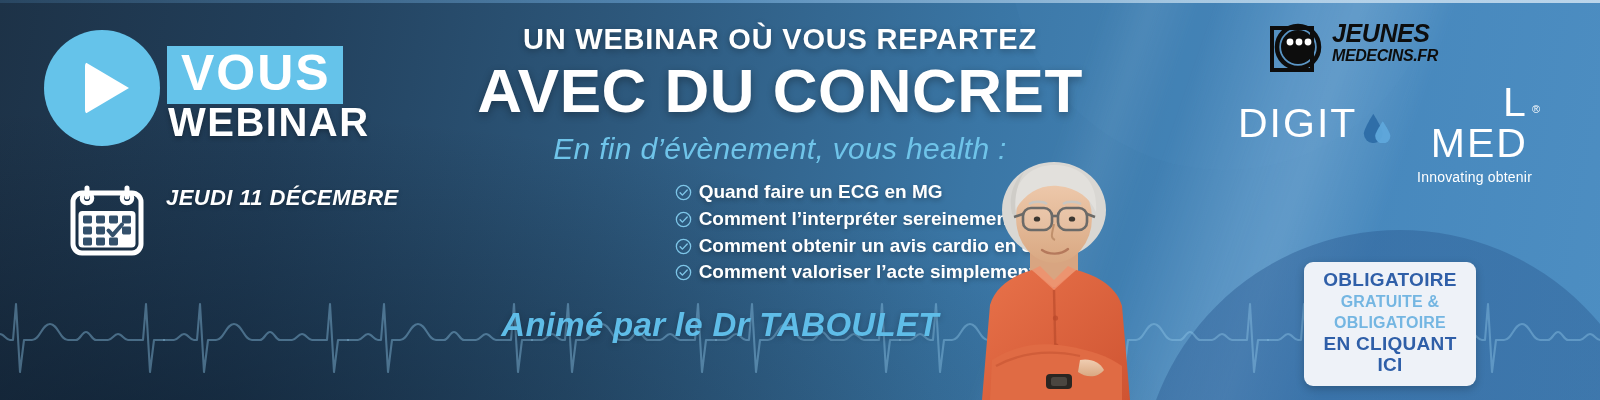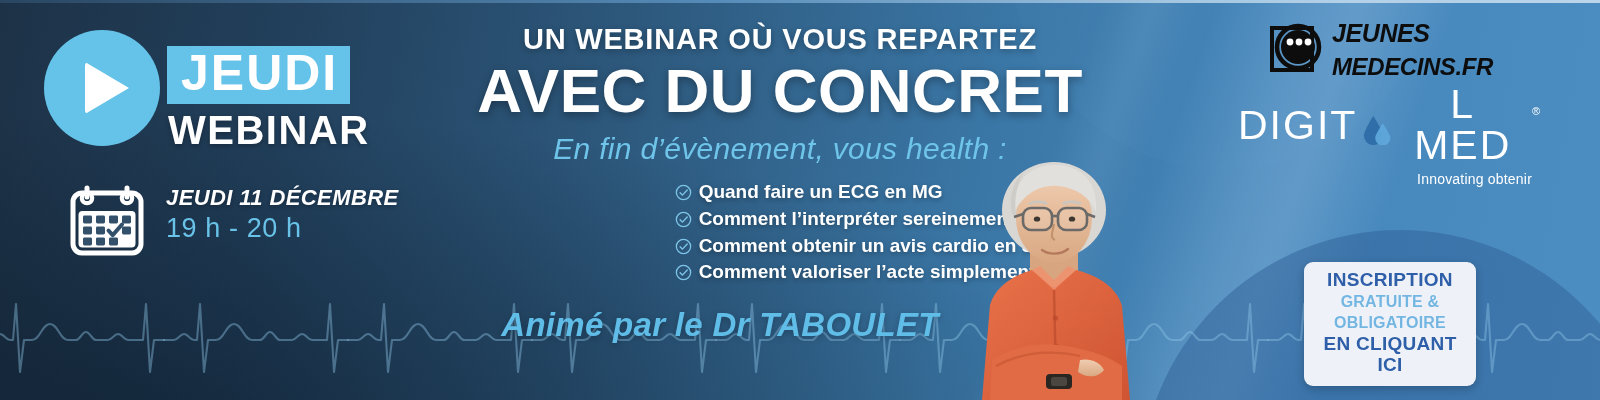--- a/index.html
+++ b/index.html
@@ -31,21 +31,21 @@
 
   
   .live-block{position:absolute;left:44px;top:28px;width:340px;height:120px;}
   .play-circle{position:absolute;left:0;top:2px;width:116px;height:116px;border-radius:50%;
     background:#65c3ea;display:flex;align-items:center;justify-content:center;}
   .play-tri{width:0;height:0;margin-left:10px;
     border-top:26px solid transparent;border-bottom:26px solid transparent;border-left:44px solid #fff;
     border-radius:4px;}
   .live-tag{position:absolute;left:123px;top:18px;background:#65c3ea;padding:2px 12px 5px 14px;}
   .live-tag span{font-size:50px;font-weight:700;color:#ffffff;letter-spacing:2px;line-height:1.02;display:block;}
-  .webinar-word{position:absolute;left:124px;top:82px;font-size:40px;font-weight:700;color:#ffffff;
+  .webinar-word{position:absolute;left:124px;top:74px;font-size:40px;font-weight:700;color:#ffffff;
     letter-spacing:1.5px;line-height:1;text-shadow:0 2px 5px rgba(0,0,0,.30);}
 
   
   .date-block{position:absolute;left:68px;top:160px;display:flex;align-items:flex-start;gap:20px;margin-top:19px;}
   .cal-icon{width:78px;height:74px;flex:none;margin-top:4px;}
   .date-text{padding-top:6px;}
   .date-day{font-size:22px;font-weight:700;font-style:italic;color:#ffffff;letter-spacing:.4px;
     line-height:1.15;white-space:nowrap;text-shadow:0 2px 4px rgba(0,0,0,.28);}
   .date-hours{font-size:27px;font-weight:400;color:#69c2e8;letter-spacing:.6px;line-height:1.25;
     white-space:nowrap;margin-top:2px;}
@@ -73,23 +73,23 @@
   .speaker{position:absolute;left:930px;top:160px;width:250px;height:240px;overflow:hidden;}
   .speaker svg{display:block;}
 
   
   .logos{position:absolute;left:1238px;top:22px;width:300px;}
   .jm-logo{display:flex;align-items:flex-start;gap:6px;margin-left:28px;}
   .jm-mark{width:60px;height:54px;flex:none;}
   .jm-words{line-height:.92;}
   .jm-words .l1,.jm-words .l2{font-size:25px;font-weight:700;font-style:italic;color:#0d0d0d;
     letter-spacing:-.4px;display:block;}
-  .jm-words .l2{font-size:24px;margin-top:11px;}
+  .jm-words .l2{font-size:16px;margin-top:4px;}
   .dm-logo{margin-top:6px;text-align:center;}
-  .dm-row{display:flex;align-items:center;justify-content:center;gap:2px;position:relative;}
+  .dm-row{display:flex;align-items:center;justify-content:center;gap:2px;position:relative;text-align:right;}
   .dm-txt{font-size:41px;font-weight:400;color:#ffffff;letter-spacing:2px;line-height:1;}
   .dm-a{width:33px;height:34px;position:relative;top:3px;margin:0 2px;}
   .dm-reg{font-size:11px;color:#ffffff;position:relative;top:-14px;left:2px;}
   .dm-tag{font-size:14px;color:#ffffff;margin-top:5px;letter-spacing:.2px;text-align:right;padding-right:6px;}
 
   
   .cta{position:absolute;left:1304px;top:262px;width:172px;padding:8px 10px 10px;
     background:#eef2f8;border-radius:9px;text-align:center;box-shadow:0 3px 8px rgba(0,0,0,.22);}
   .cta .c1{font-size:19px;font-weight:700;color:#2f5fa8;letter-spacing:.3px;line-height:1.1;}
   .cta .c2{font-size:16px;font-weight:700;color:#74b6e2;letter-spacing:.2px;line-height:1.35;}
@@ -126,21 +126,21 @@
           <use href="#beat" x="1452"></use>
       </g>
     </svg>
   </div>
 
   <div class="live-block">
     <div class="play-circle">
       <div class="play-tri"></div>
     </div>
     <div class="live-tag">
-      <span>JEUDI</span>
+      <span>VOUS</span>
     </div>
     <div class="webinar-word">WEBINAR</div>
   </div>
 
   <div class="date-block">
     <svg class="cal-icon" viewBox="0 0 78 74" fill="none">
       <path d="M19 5 v9 M59 5 v9" stroke="#fff" stroke-width="5" stroke-linecap="round"></path>
       <circle cx="19" cy="15" r="5.2" stroke="#fff" stroke-width="4.2" fill="none"></circle>
       <circle cx="59" cy="15" r="5.2" stroke="#fff" stroke-width="4.2" fill="none"></circle>
       <rect x="5" y="10" width="68" height="60" rx="9" stroke="#fff" stroke-width="5" fill="none"></rect>
@@ -154,21 +154,20 @@
         <rect x="28" y="43.5" width="9" height="8" rx="1.4"></rect>
         <rect x="54" y="43.5" width="9" height="8" rx="1.4"></rect>
         <rect x="15" y="54.5" width="9" height="8" rx="1.4"></rect>
         <rect x="28" y="54.5" width="9" height="8" rx="1.4"></rect>
         <rect x="41" y="54.5" width="9" height="8" rx="1.4"></rect>
       </g>
       <path d="M40.5 47.5 l4.2 4.6 L54 41.5" stroke="#33506b" stroke-width="4" fill="none" stroke-linecap="round" stroke-linejoin="round"></path>
     </svg>
     <div class="date-text">
       <div class="date-day">JEUDI 11 DÉCEMBRE</div>
-      <div class="date-hours">19 h - 20 h</div>
     </div>
   </div>
 
   <div class="center">
     <div class="kicker">UN WEBINAR OÙ VOUS REPARTEZ</div>
     <div class="headline">AVEC DU CONCRET</div>
     <div class="subhead">En fin d’évènement, vous health :</div>
 
     <div class="bullets">
       <div class="bullet">
@@ -293,18 +292,18 @@
           <path d="M23 12 C23 12 15 24 15 27.5 a8 8 0 0 0 16 0 C31 24 23 12 23 12 Z" fill="#5fa8dc" opacity=".92"></path>
         </svg>
         <span class="dm-txt">L MED</span>
         <span class="dm-reg">®</span>
       </div>
       <div class="dm-tag">Innovating obtenir</div>
     </div>
   </div>
 
   <div class="cta">
-    <div class="c1">INSCRIPTION</div>
+    <div class="c1">OBLIGATOIRE</div>
     <div class="c2">GRATUITE &amp; OBLIGATOIRE</div>
     <div class="c3">EN CLIQUANT ICI</div>
   </div>
 
 </div>
 
 </body></html>

